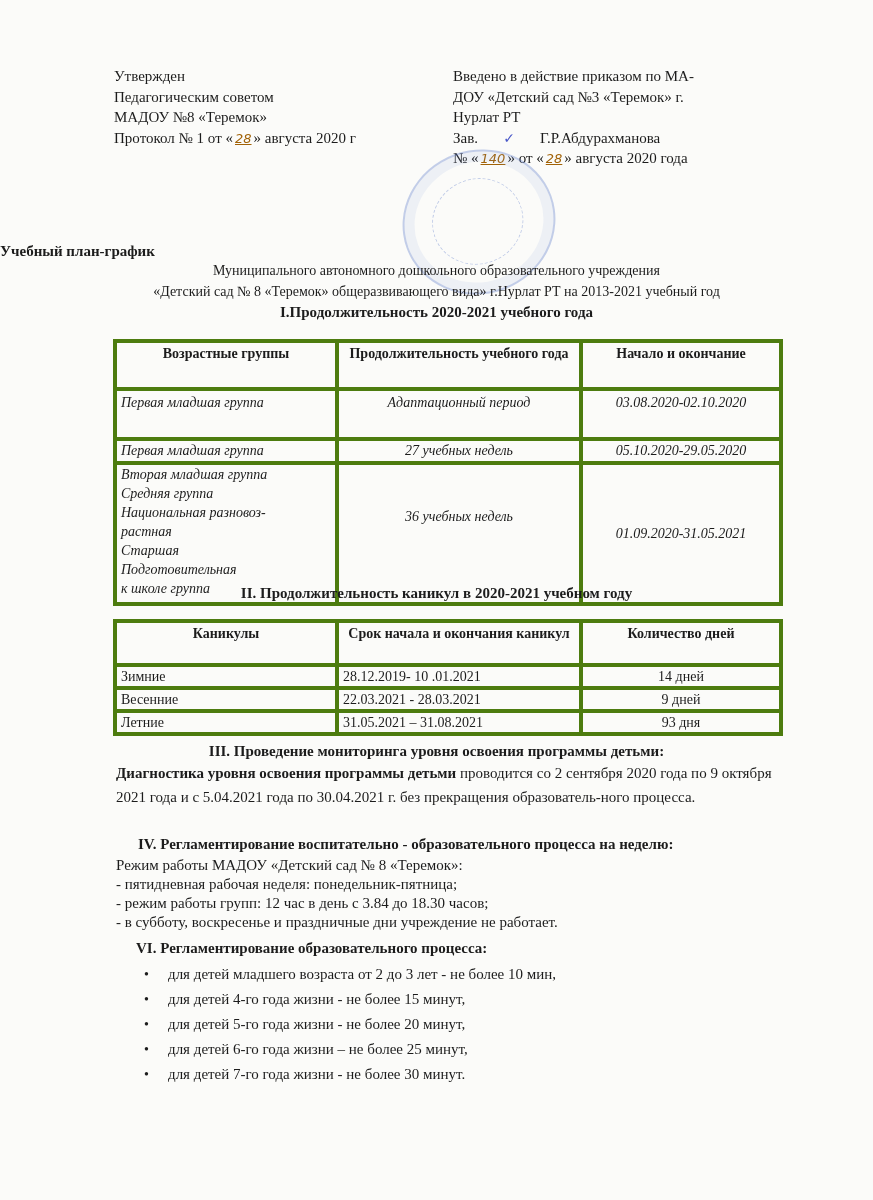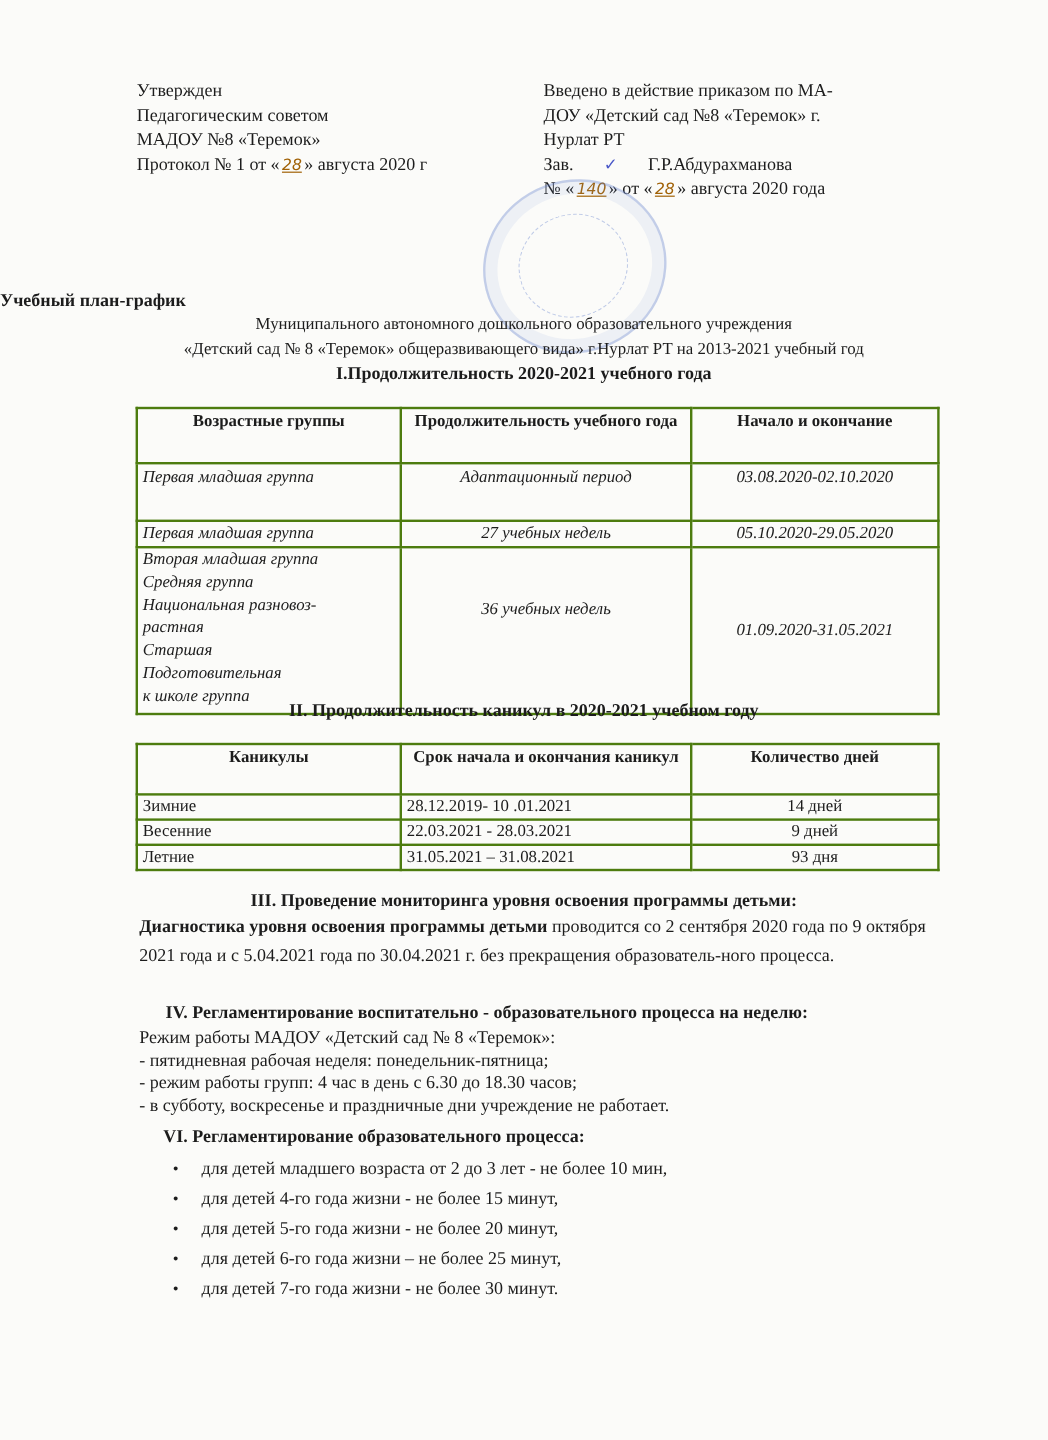--- a/index.html
+++ b/index.html
@@ -43,21 +43,21 @@
 
   .title {
     position: absolute; top: 243px; left: 0; width: 873px; 
     font-weight: bold; font-size: 15px;
   }
   .subtitle1 { position: absolute; top: 263px; left: 0; width: 873px; text-align: center; font-size: 14px; }
   .subtitle2 { position: absolute; top: 284px; left: 0; width: 873px; text-align: center; font-size: 14px; }
   .sec1 { position: absolute; top: 304px; left: 0; width: 873px; text-align: center; font-weight: bold; font-size: 15px; }
 
   table { border-collapse: collapse; position: absolute; font-size: 14px; }
-  td, th { border: 2px solid #4d7c0f; padding: 0 4px; vertical-align: top; }
+  td, th { border: 4px solid #4d7c0f; padding: 0 4px; vertical-align: top; }
   th { font-weight: bold; text-align: center; line-height: 18px; }
 
   .t1 { left: 113px; top: 339px; width: 670px; }
   .t1 th { height: 42px; padding-top: 2px; }
   .t1 td { line-height: 19px; font-style: italic; }
   .t1 .c1 { width: 210px; }
   .t1 .c2 { width: 232px; text-align: center; }
   .t1 .c3 { text-align: center; }
   .t1 .r1 td { height: 44px; padding-top: 2px; }
   .t1 .r2 td { height: 20px; }
@@ -93,21 +93,21 @@
 
   <div class="approval">
     <span class="line">Утвержден</span>
     <span class="line">Педагогическим советом</span>
     <span class="line">МАДОУ №8 «Теремок»</span>
     <span class="line"><span>Протокол №  1 от  «</span><span class="hw">28</span><span>»  августа  2020 г</span></span>
   </div>
 
   <div class="enacted">
     <span class="line"> Введено в действие  приказом по МА-</span>
-    <span class="line">ДОУ «Детский сад №8 «Теремок» г.</span>
+    <span class="line">ДОУ «Детский сад №3 «Теремок» г.</span>
     <span class="line">Нурлат РТ</span>
     <span class="line"><span>Зав.</span><span class="sig">✓</span><span>Г.Р.Абдурахманова</span></span>
     <span class="line"><span>№ «</span><span class="hw">140</span><span>» от «</span><span class="hw">28</span><span>» августа  2020 года</span></span>
   </div>
 
   <div class="stamp"></div>
 
   <div class="title">Учебный план-график</div>
   <div class="subtitle1">Муниципального автономного дошкольного образовательного учреждения</div>
   <div class="subtitle2">«Детский сад № 8 «Теремок» общеразвивающего вида» г.Нурлат РТ  на 2013-2021 учебный год</div>
@@ -172,21 +172,21 @@
   </tbody>
     </table>
 
   <div class="sec3">III. Проведение мониторинга уровня освоения программы детьми:</div>
   <div class="para3"><b>Диагностика  уровня освоения программы детьми</b><span> проводится  со 2 сентября 2020 года по 9 октября 2021 года и  с 5.04.2021 года по 30.04.2021 г. без прекращения образователь-ного процесса.</span></div>
 
   <div class="sec4">IV.  Регламентирование воспитательно - образовательного процесса на неделю:</div>
   <div class="block4">
     <div>Режим работы МАДОУ «Детский сад № 8 «Теремок»:</div>
     <div>- пятидневная рабочая неделя: понедельник-пятница;</div>
-    <div>- режим работы групп: 4 час в день  с 6.30 до 18.30 часов;</div>
+    <div>- режим работы групп: 12 час в день  с 3.84 до 18.30 часов;</div>
     <div>-  в субботу, воскресенье и праздничные дни учреждение не работает.</div>
   </div>
 
   <div class="sec6">VI. Регламентирование образовательного процесса:</div>
   <ul class="list6">
     <li><span class="bullet">•</span><span>для  детей младшего возраста от 2 до 3 лет -  не более 10 мин,</span></li>
     <li><span class="bullet">•</span><span>для детей 4-го года жизни - не более 15 минут,</span></li>
     <li><span class="bullet">•</span><span>для детей 5-го года жизни - не более 20 минут,</span></li>
     <li><span class="bullet">•</span><span>для детей 6-го года жизни –  не более 25 минут,</span></li>
     <li><span class="bullet">•</span><span>для детей 7-го года жизни - не более 30 минут.</span></li>

